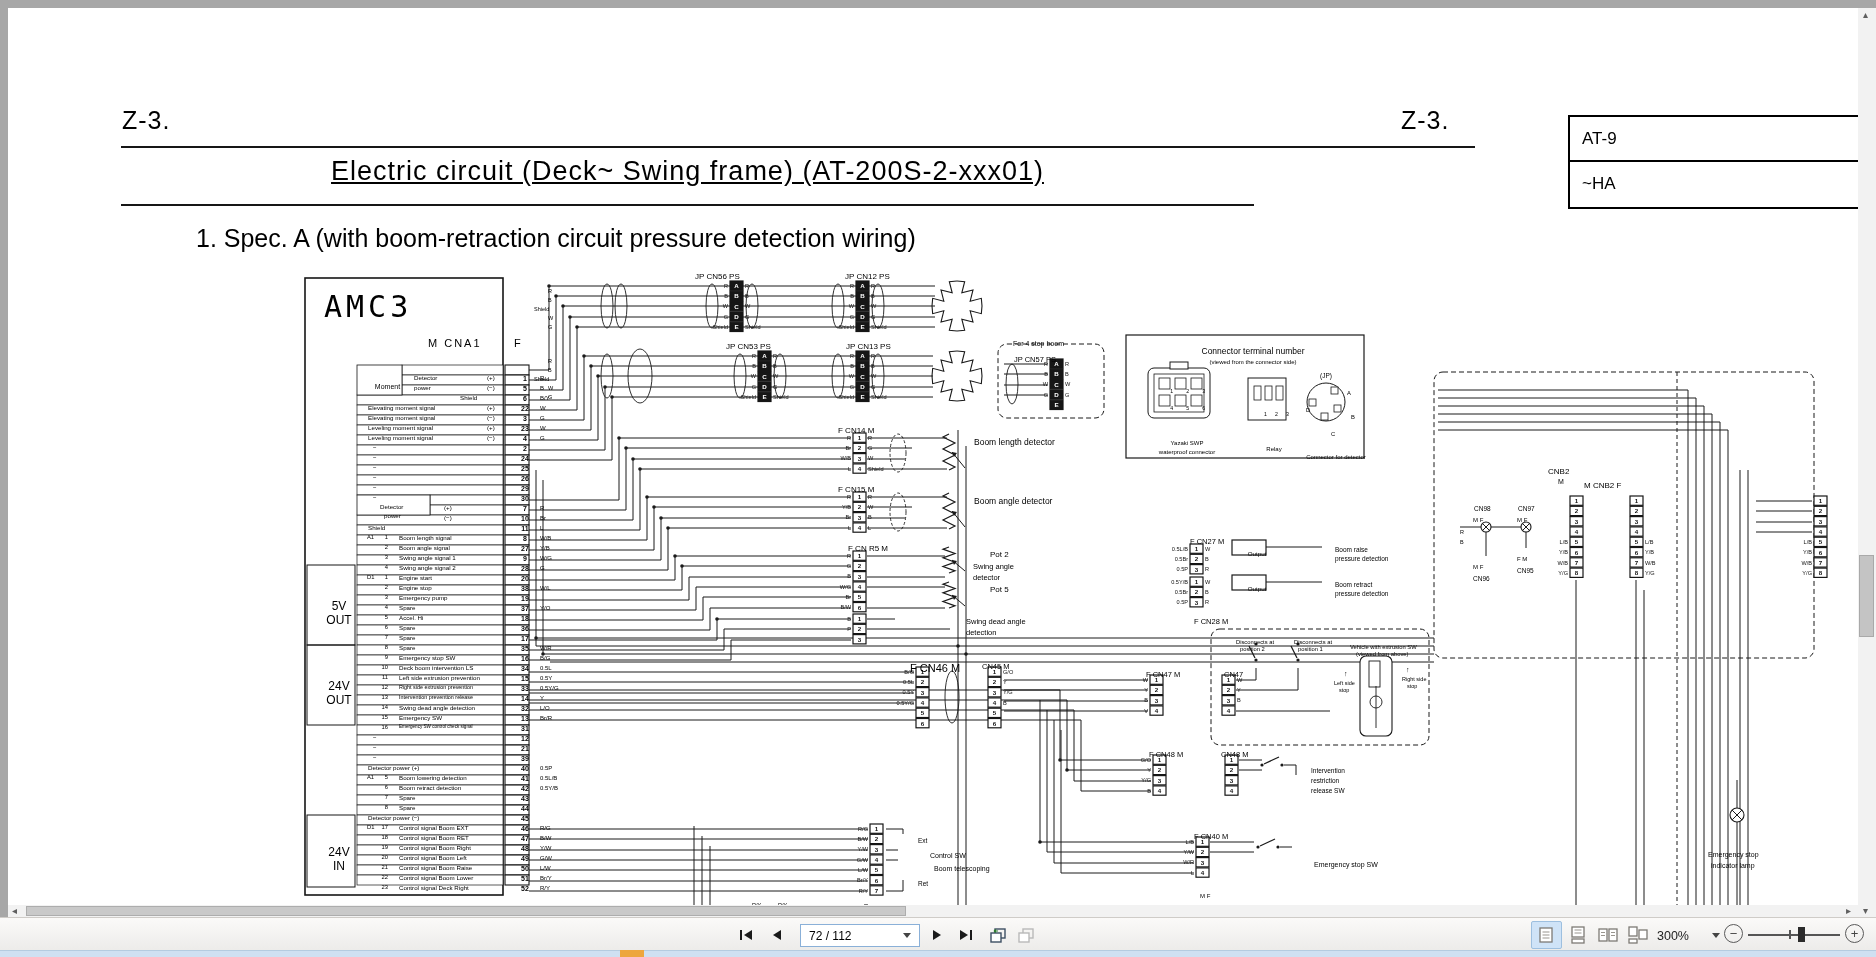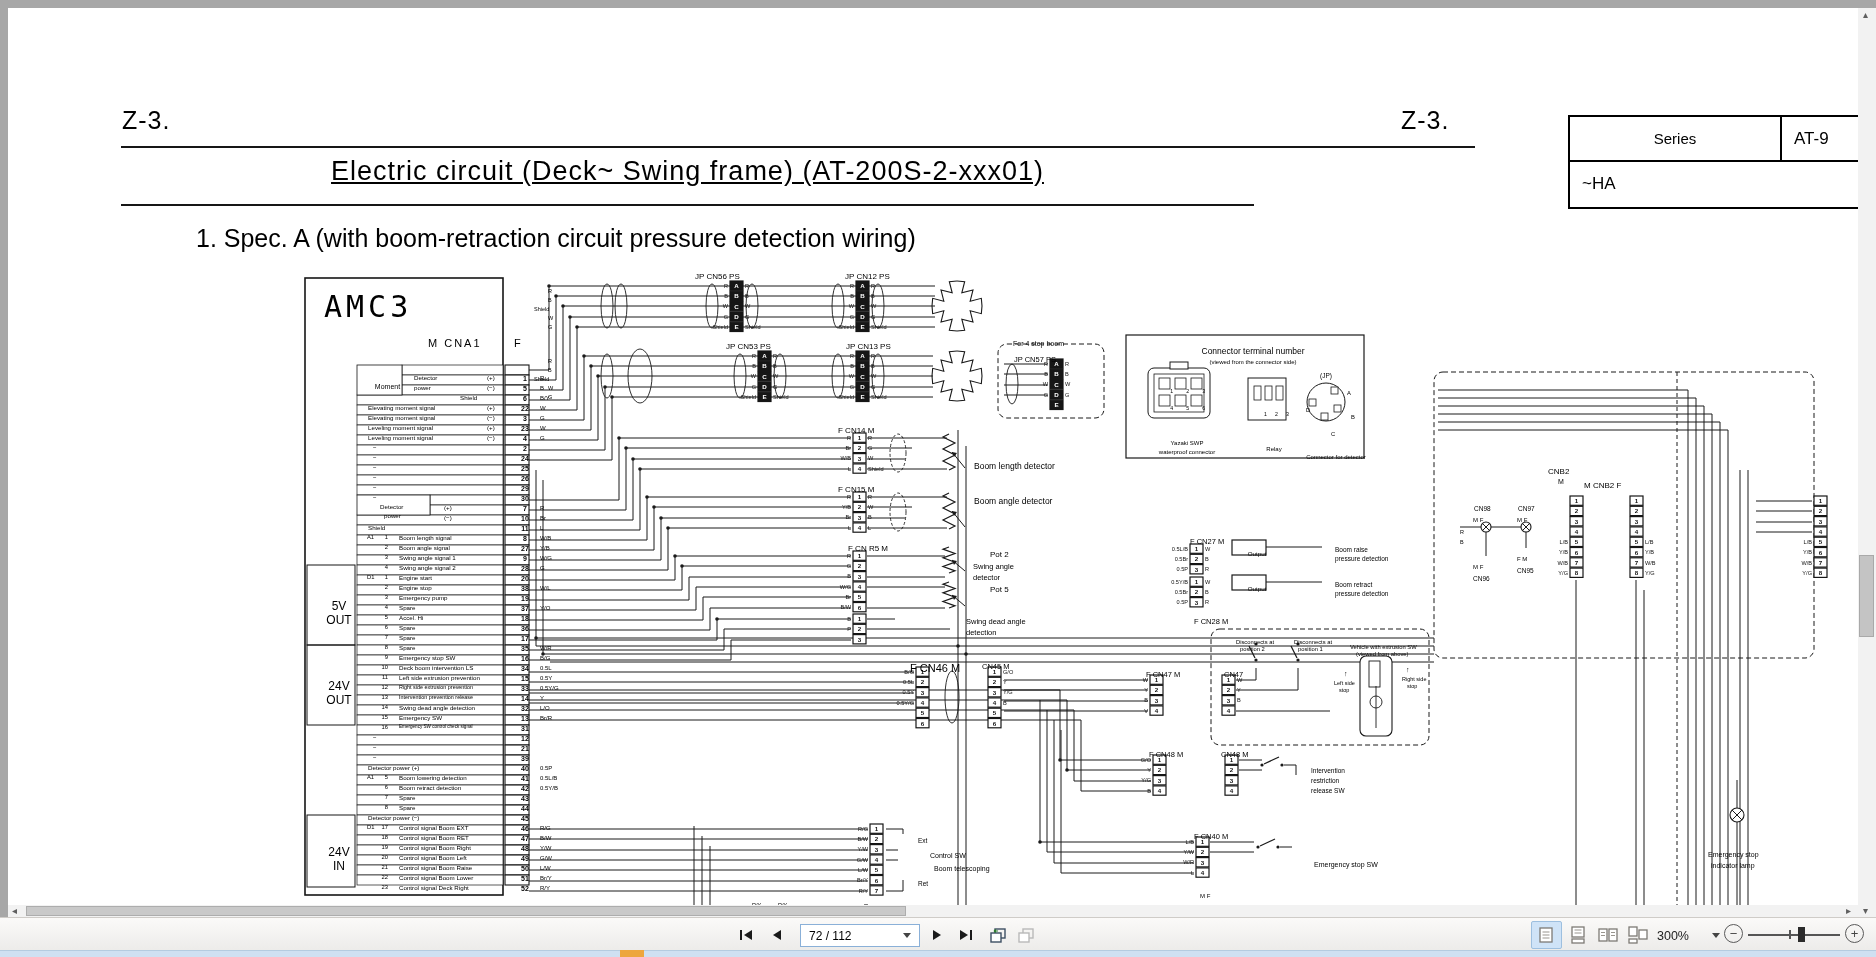--- a/index.html
+++ b/index.html
@@ -59,21 +59,20 @@
 
     <div class="t zmark" style="left:114px;top:100px;">Z-3.</div>
     <div class="t zmark" style="left:1393px;top:100px;">Z-3.</div>
     <div class="rule" style="left:113px;top:138px;width:1354px;height:2px;"></div>
     <div class="t doctitle" style="left:113px;top:150px;width:1133px;">Electric circuit (Deck~ Swing frame) (AT-200S-2-xxx01)</div>
     <div class="rule" style="left:113px;top:196px;width:1133px;height:2px;"></div>
     <div class="t spec" style="left:188px;top:218px;">1. Spec. A (with boom-retraction circuit pressure detection wiring)</div>
 
     <div id="infotable">
       <div class="row">
-        <div class="lab">Series</div>
         <div class="val">AT-9</div>
       </div>
       <div class="row">
         <div class="val">~HA</div>
       </div>
     </div>
 
     <div id="diagram" style="position:absolute;left:0;top:0;width:1850px;height:897px;">
         <svg width="1850" height="897" viewBox="8 8 1850 897" style="position: absolute; left: 0px; top: 0px;">
           <path d="M529 370 L549 370 L549 286 L935 286" fill="none" stroke="#1a1a1a" stroke-width="1"></path>
@@ -776,21 +775,21 @@
         <div class="t" style="left: 1343px; top: 407px; font-size: 5.8px;">B</div>
         <div class="t" style="left: 1323px; top: 424px; font-size: 5.8px;">C</div>
         <div class="t" style="left: 1298px; top: 400px; font-size: 5.8px;">D</div>
         <div class="t" style="left: 687px; top: 265px; font-size: 8px;">JP CN56 PS</div>
         <div class="t" style="left: 837px; top: 265px; font-size: 8px;">JP CN12 PS</div>
         <div class="t" style="left: 718px; top: 335px; font-size: 8px;">JP CN53 PS</div>
         <div class="t" style="left: 838px; top: 335px; font-size: 8px;">JP CN13 PS</div>
         <div class="t" style="left: 1005px; top: 332px; font-size: 7px;">For 4 step boom</div>
         <div class="t" style="left: 1006px; top: 348px; font-size: 7.5px;">JP CN57 PS</div>
         <div class="t" style="left: 830px; top: 419px; font-size: 8px;">F CN14 M</div>
-        <div class="t" style="left: 966px; top: 454px; font-size: 8.5px;">Boom length detector</div>
+        <div class="t" style="left: 966px; top: 430px; font-size: 8.5px;">Boom length detector</div>
         <div class="t" style="left: 830px; top: 478px; font-size: 8px;">F CN15 M</div>
         <div class="t" style="left: 966px; top: 489px; font-size: 8.5px; text-align: right;">Boom angle detector</div>
         <div class="t" style="left: 828px; top: 537px; font-size: 8px; margin-left: 12px;">F CN R5 M</div>
         <div class="t" style="left: 982px; top: 543px; font-size: 8px;">Pot 2</div>
         <div class="t" style="left: 965px; top: 555px; font-size: 7.5px;">Swing angle</div>
         <div class="t" style="left: 965px; top: 566px; font-size: 7.5px;">detector</div>
         <div class="t" style="left: 982px; top: 578px; font-size: 8px;">Pot 5</div>
         <div class="t" style="left: 958px; top: 610px; font-size: 7.5px;">Swing dead angle</div>
         <div class="t" style="left: 958px; top: 621px; font-size: 7.5px;">detection</div>
         <div class="t" style="left: 1182px; top: 530px; font-size: 7.5px;">F CN27 M</div>

